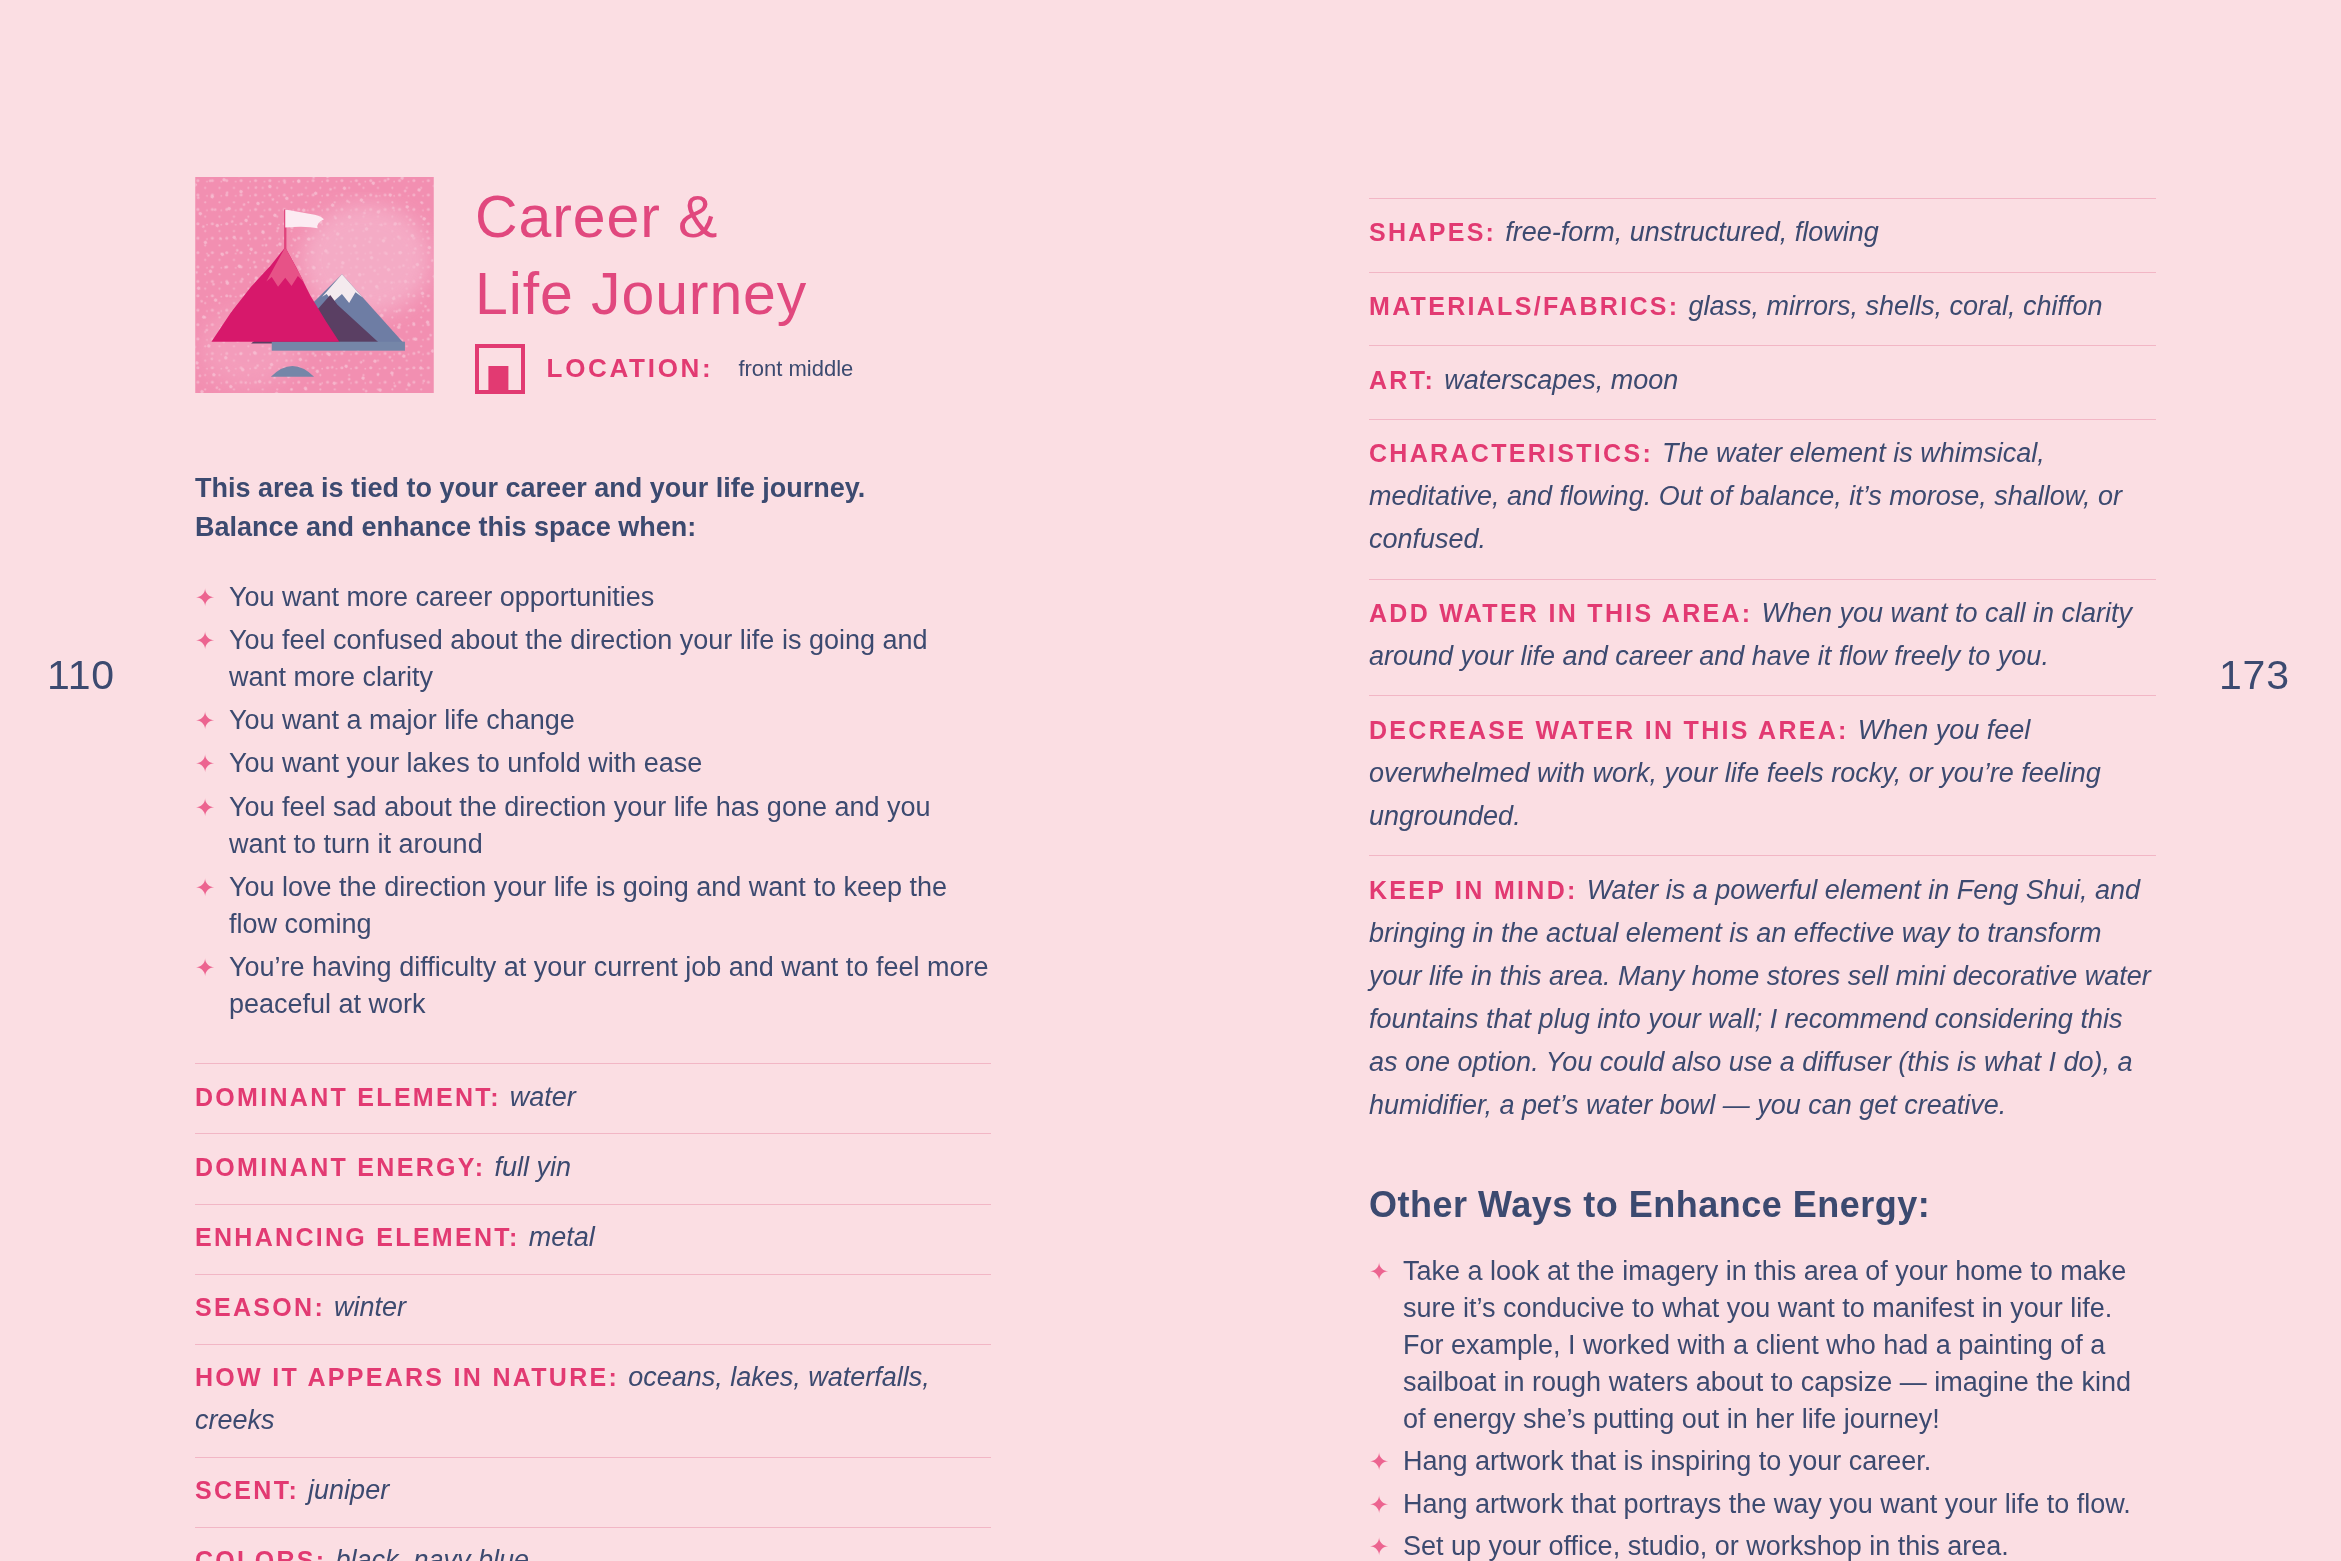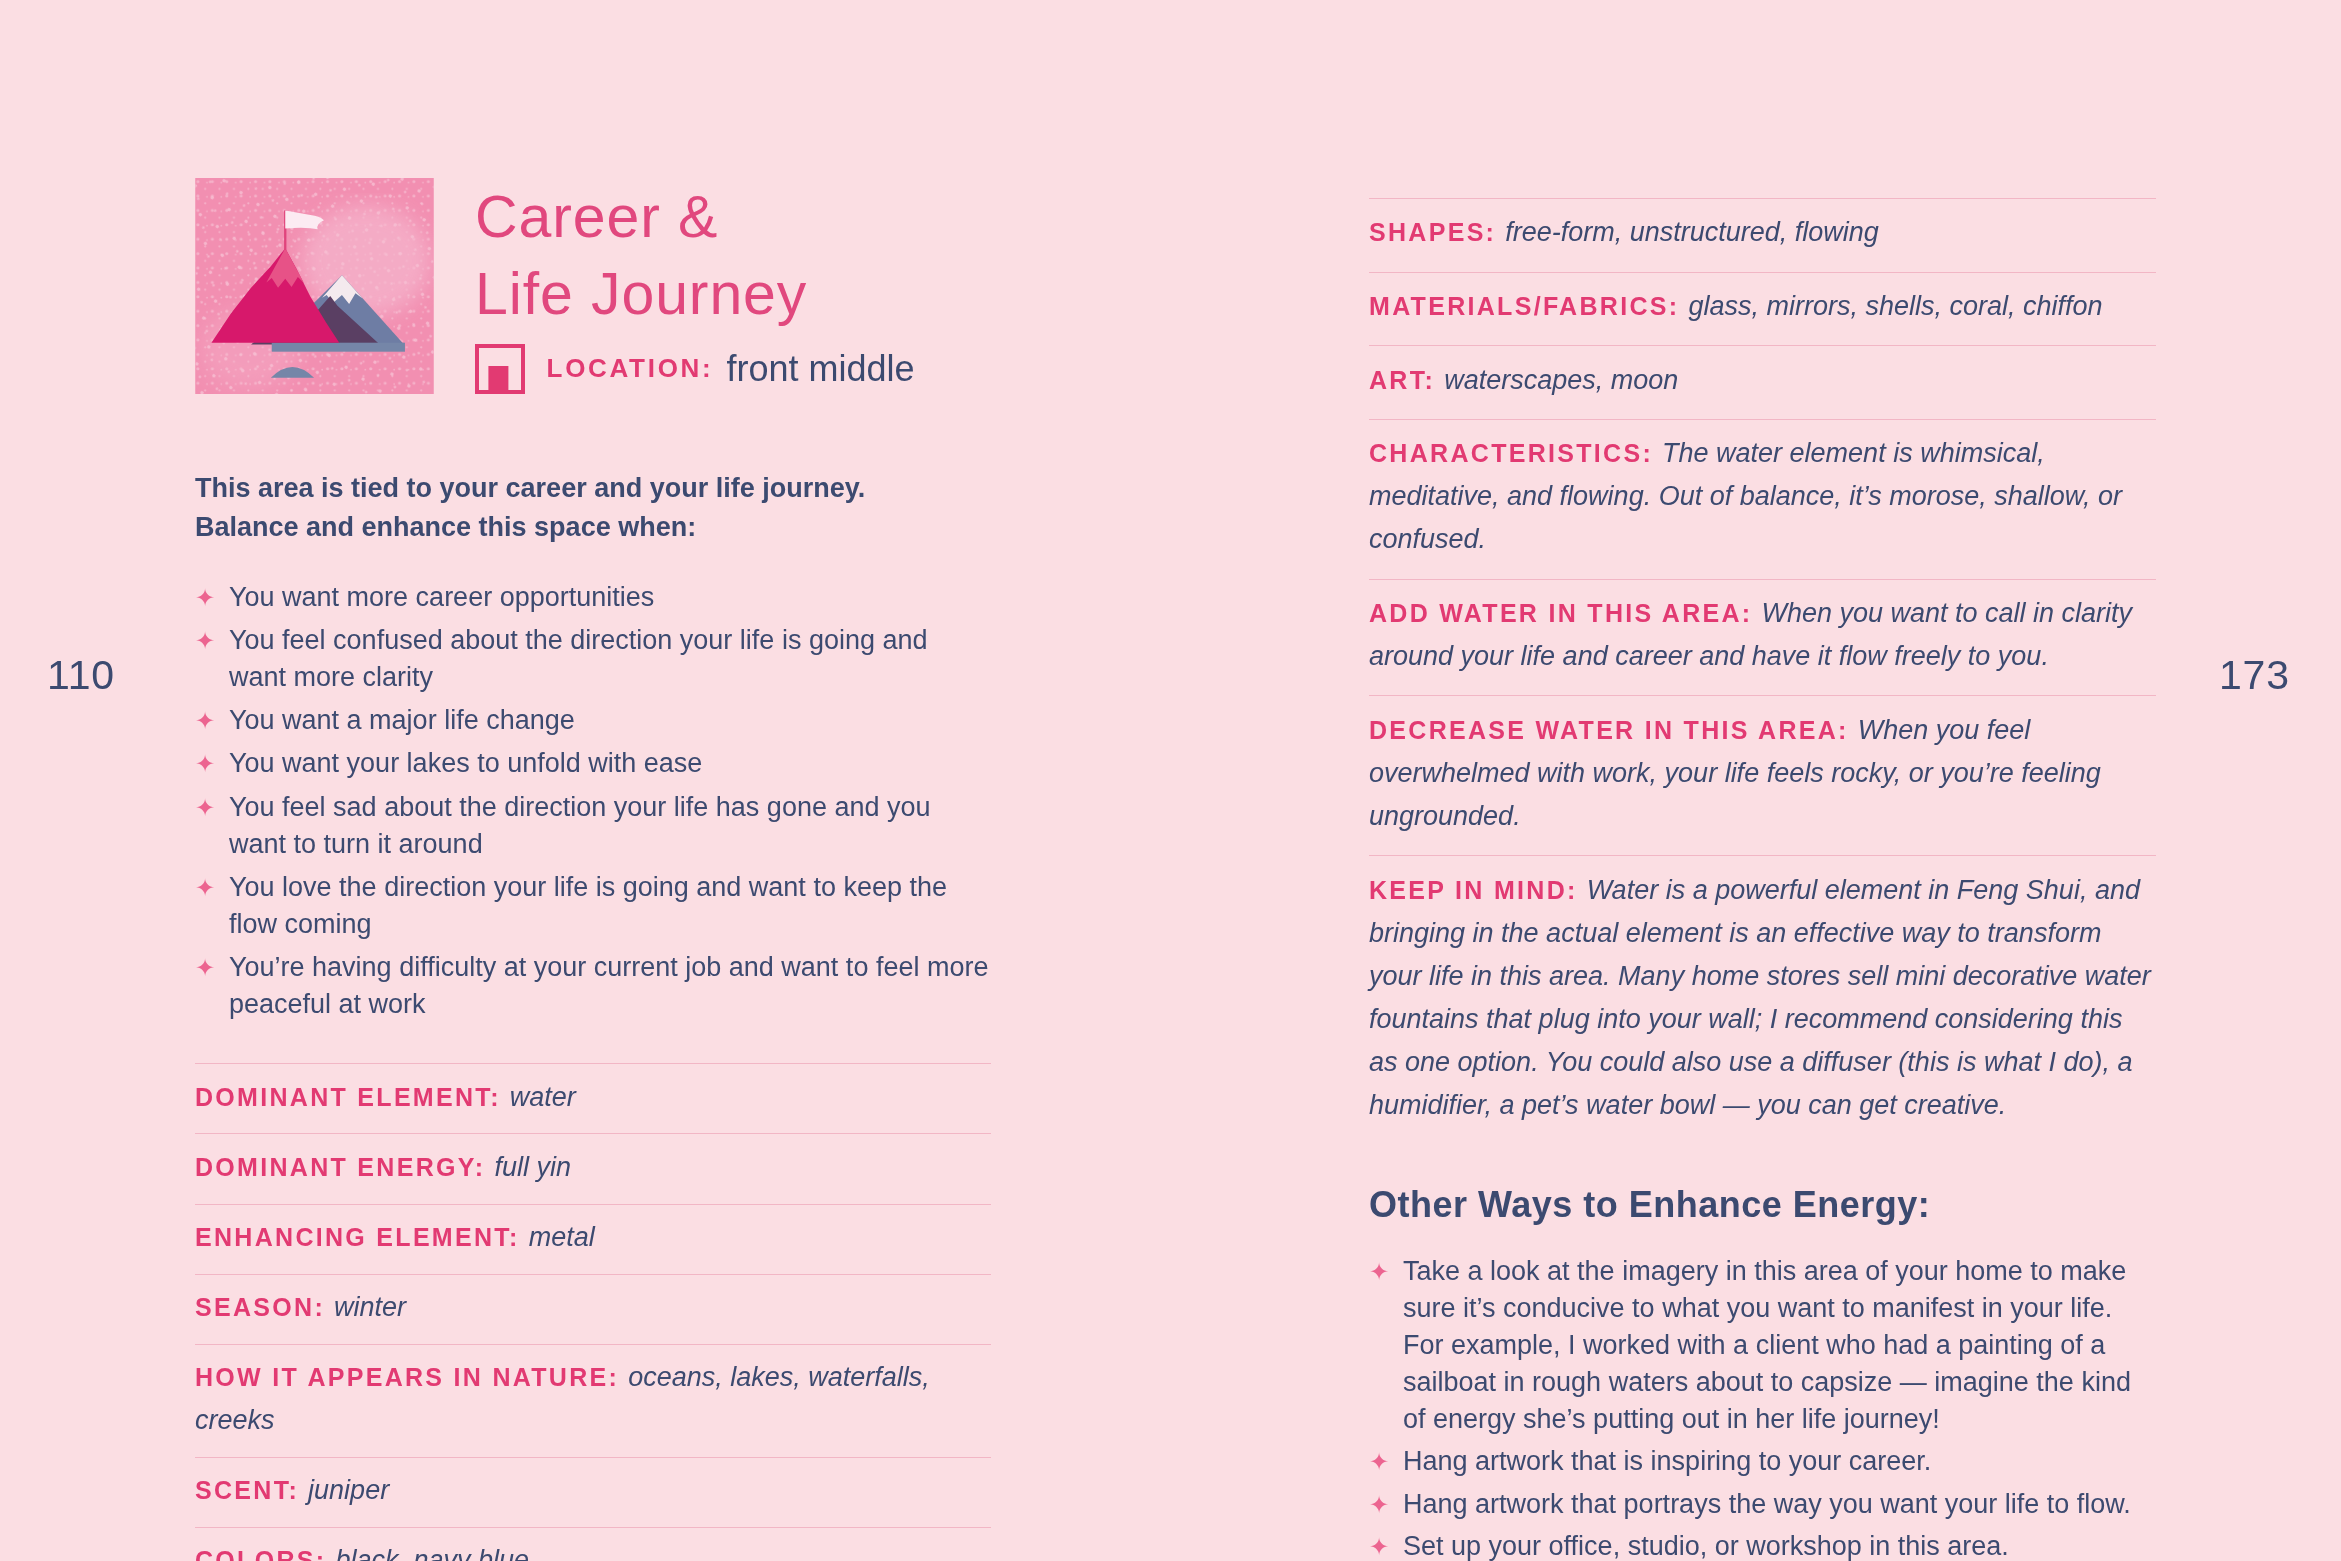--- a/index.html
+++ b/index.html
@@ -23,41 +23,41 @@
 
   .page-number{
     position:absolute;top:652px;
     font-size:41px;font-weight:400;color:var(--navy);letter-spacing:0.9px;
   }
   .page-number.left{left:47px;}
   .page-number.right{right:52px;}
 
   
   .left-col{position:absolute;left:195px;top:177px;width:796px;}
-  .header-row{display:flex;align-items:flex-end;}
+  .header-row{display:flex;align-items:center;}
   .illo{width:239px;height:216px;flex:0 0 auto;display:block;}
   .title-block{margin-left:41px;padding-top:1.8px;}
   .title-line{
     font-size:59px;line-height:77px;font-weight:300;
     color:var(--title-pink);letter-spacing:0.9px;
   }
   .location-row{display:flex;align-items:center;margin-top:10.8px;}
   .loc-icon{
     position:relative;width:50px;height:50px;
     border:4.5px solid var(--accent-pink);flex:0 0 auto;
   }
   .loc-icon .fill{
     position:absolute;bottom:0;left:50%;transform:translateX(-58%);
     width:20px;height:23.4px;background:var(--accent-pink);
   }
   .loc-label{
     margin-left:21.6px;color:var(--accent-pink);font-weight:700;
     font-size:26px;letter-spacing:2.7px;
   }
-  .loc-value{margin-left:13px;font-size:36px;color:var(--navy);}
+  .loc-value{margin-left:25px;font-size:22px;color:var(--navy);}
 
   .intro{margin-top:75px;font-size:27px;font-weight:700;line-height:39px;color:var(--navy);}
 
   ul.sparkle-list{list-style:none;margin-top:32px;}
   ul.sparkle-list li{
     display:flex;align-items:flex-start;
     font-size:27px;line-height:37px;margin-bottom:6.3px;
   }
   .spark{
     flex:0 0 34px;color:var(--bullet-pink);

